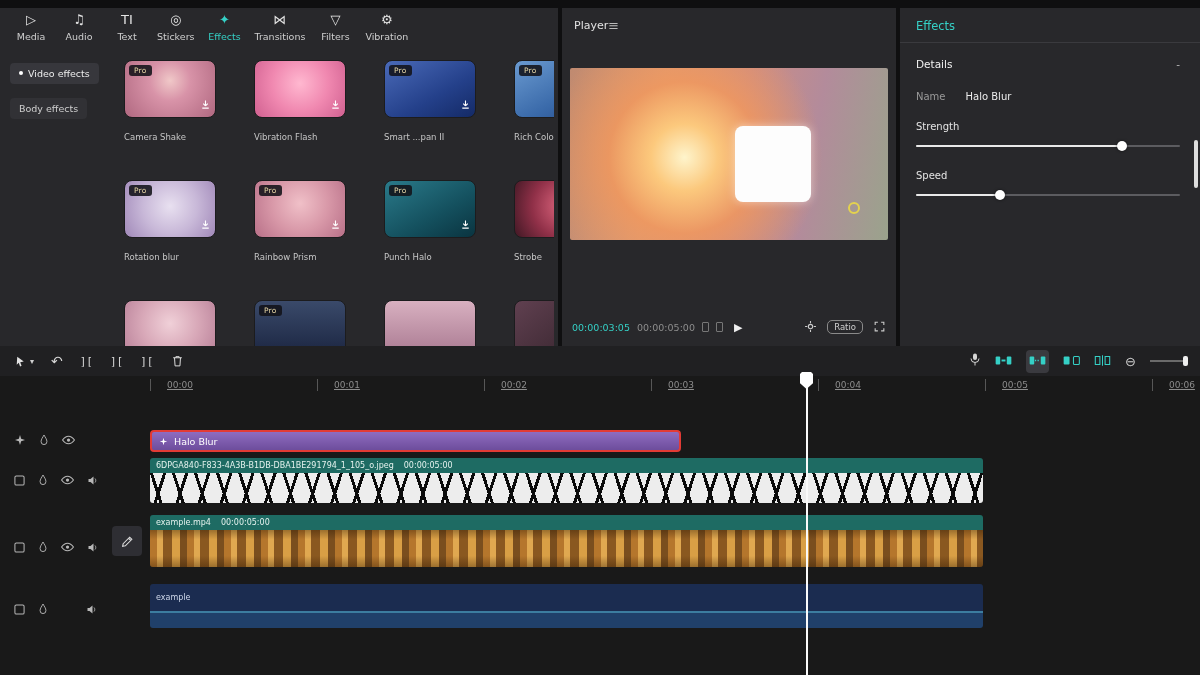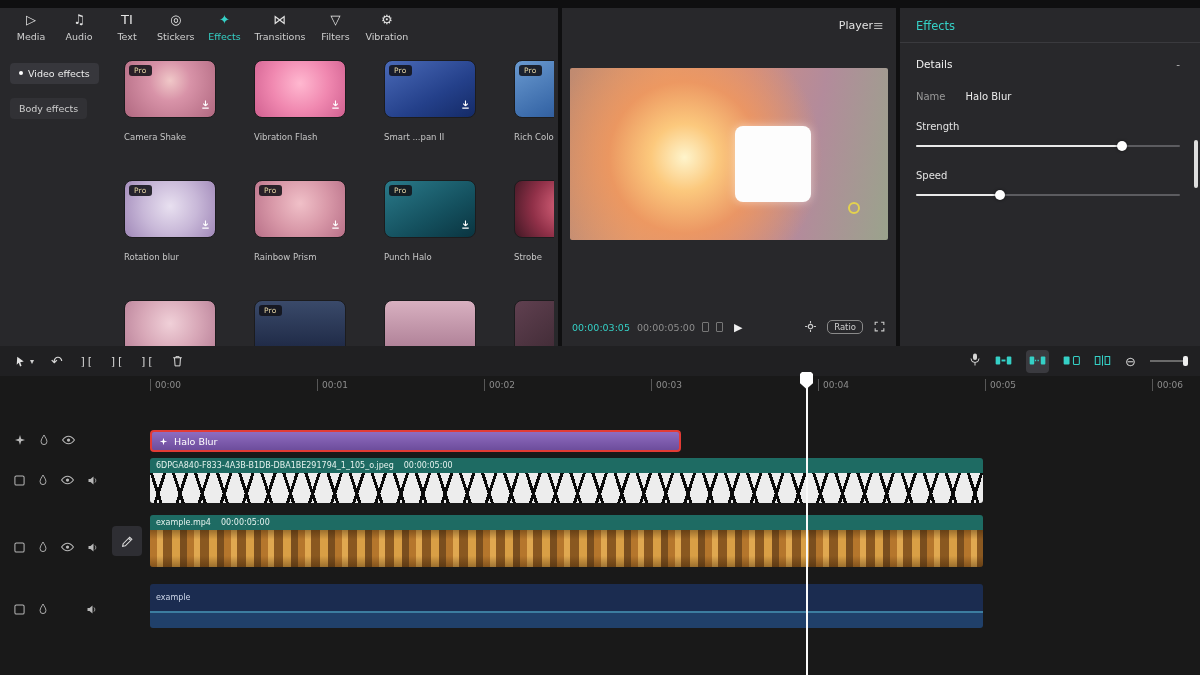--- a/index.html
+++ b/index.html
@@ -43,21 +43,21 @@
   .t5 { background:radial-gradient(circle at 50% 45%,#e8e0f0 0%,#c8b8d8 50%,#a088b8 100%); }
   .t6 { background:radial-gradient(circle at 50% 40%,#f0c0c8 0%,#d898a8 50%,#b87088 100%); }
   .t7 { background:linear-gradient(150deg,#2a7a8a 0%,#14505e 60%,#0a3440 100%); }
   .t8 { background:radial-gradient(circle at 55% 45%,#e06880 0%,#903048 55%,#401824 100%); }
   .t9 { background:radial-gradient(circle at 50% 40%,#f0d0d8 0%,#d8a8b8 50%,#b88098 100%); }
   .t10{ background:linear-gradient(180deg,#3a4a6a 0%,#1a2440 100%); }
   .t11{ background:linear-gradient(180deg,#d8b0c0 0%,#a87890 100%); }
   .t12{ background:linear-gradient(140deg,#604050 0%,#302028 100%); }
 
   
-  .phead { display:flex; justify-content:flex-end; align-items:center; padding:10px 12px 0; font-size:11px; color:#e2e2e2; }
+  .phead { display:flex; justify-content:flex-start; align-items:center; padding:10px 12px 0; font-size:11px; color:#e2e2e2; }
   .menu-ic { color:#bbb; font-size:13px; cursor:pointer; }
   .video { position:absolute; left:8px; top:60px; width:318px; height:172px; border-radius:2px; overflow:hidden;
            background:
              radial-gradient(circle at 36% 52%, rgba(255,246,205,.98) 0%, rgba(255,205,125,.92) 15%, rgba(242,152,92,.8) 34%, rgba(205,125,110,0) 62%),
              linear-gradient(100deg,#c08a70 0%,#d89a78 28%,#cc8d85 52%,#b38b9b 74%,#9aa38c 100%); }
   .whitebox { position:absolute; left:52%; top:34%; width:76px; height:76px; background:#fdfdfd; border-radius:8px; box-shadow:0 0 10px rgba(255,255,255,.5); }
   .halo-dot { position:absolute; right:28px; bottom:26px; width:12px; height:12px; border:2px solid #e4d24e; border-radius:50%; }
   .pctrl { position:absolute; left:10px; right:10px; bottom:9px; height:20px; display:flex; align-items:center; gap:7px; font-size:9.5px; }
   .tc-cur { color:#35d0c6; } .tc-tot { color:#8d8d8d; }
   .mini-sq { width:7px; height:10px; border:1px solid #777; border-radius:1px; display:inline-block; }
@@ -83,21 +83,21 @@
   .tl-toolbar { position:absolute; top:0; left:0; right:0; height:30px; background:#202022; display:flex; align-items:center; padding:0 14px; gap:17px; }
   .tbtn { display:flex; align-items:center; gap:3px; color:#d6d6d6; cursor:pointer; font-size:12px; }
   .split-ic { font-family:"DejaVu Sans Mono","Liberation Mono",monospace; font-size:11px; color:#d6d6d6; }
   .tl-right { margin-left:auto; display:flex; align-items:center; gap:14px; }
   .hl { background:#3a3a3f; border-radius:4px; padding:2px 3px; }
   .zoom-track { width:36px; height:2px; background:#6a6a6a; position:relative; }
   .zoom-handle { position:absolute; right:-2px; top:-4px; width:5px; height:10px; background:#efefef; border-radius:2px; }
   .glyph { color:#d0d0d0; }
 
   .tl-ruler { position:absolute; top:32px; left:0; right:0; height:16px; font-size:9px; color:#8c8c8c; }
-  .rlabel { position:absolute; top:1px; height:12px; line-height:12px; border-left:1px solid #575757; padding-left:4px; }
+  .rlabel { position:absolute; top:1px; height:12px; line-height:12px; border-left:1px solid #575757; padding-left:16px;text-decoration:underline; }
 
   
   .row-ic { position:absolute; display:flex; gap:13px; align-items:center; left:14px; height:16px; }
   .row-ic svg { display:block; }
   .edit-btn { position:absolute; left:112px; top:526px; width:30px; height:30px; background:#2e2e33; border-radius:4px;
               display:flex; align-items:center; justify-content:center; cursor:pointer; }
 
   
   .clip { position:absolute; left:150px; border-radius:3px; overflow:hidden; }
   .clip-effect { top:430px; width:531px; height:22px; background:linear-gradient(180deg,#8f6cc0,#6d4d9c);

